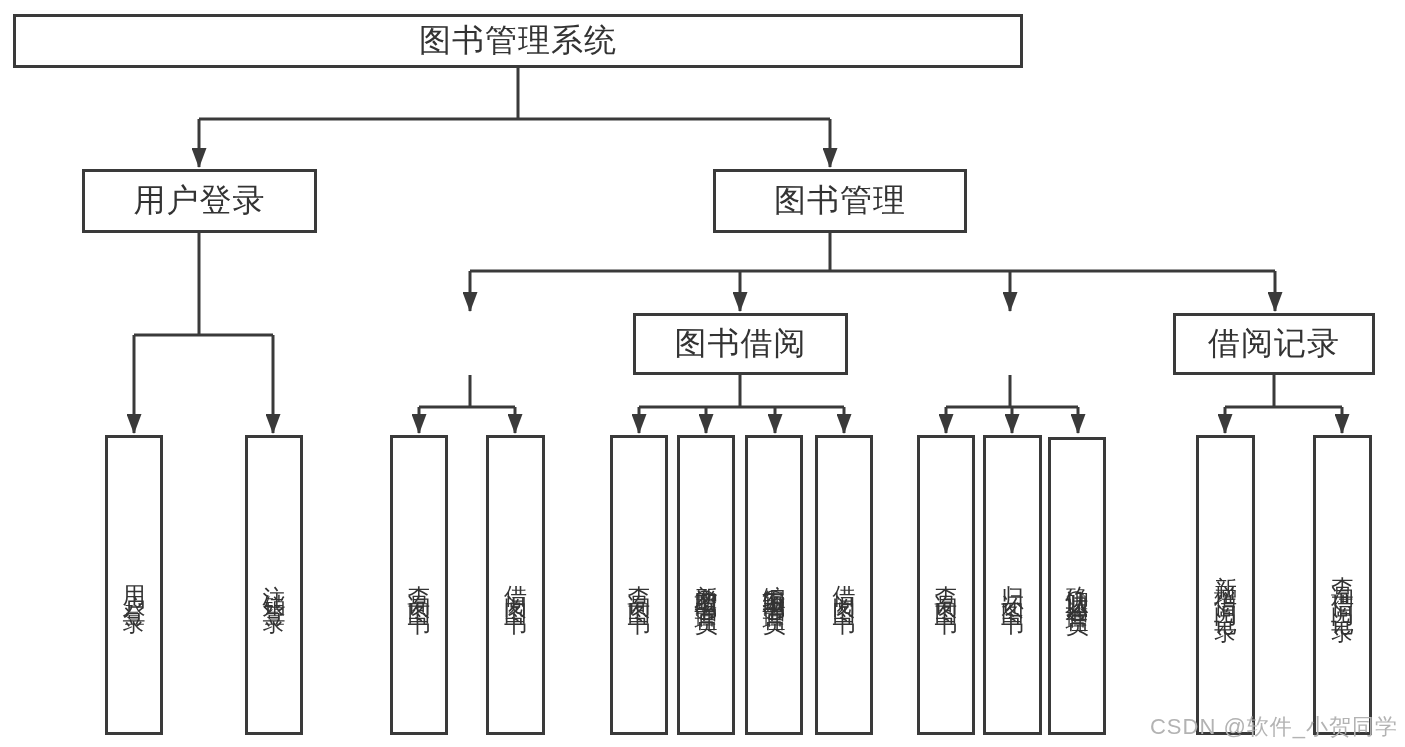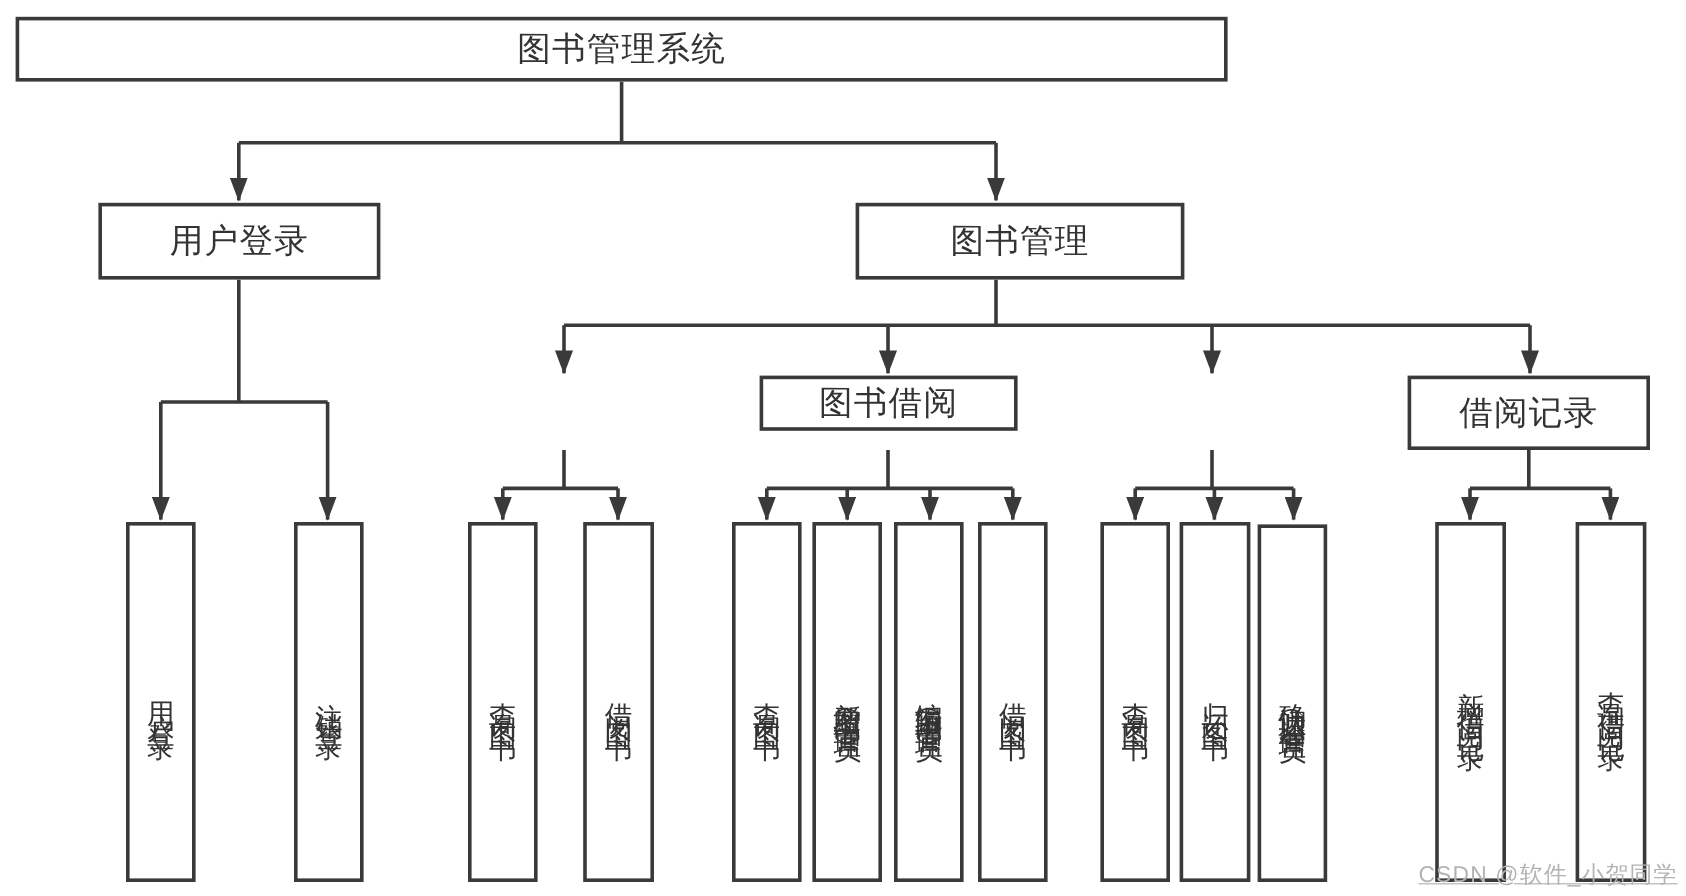--- a/index.html
+++ b/index.html
@@ -6,35 +6,35 @@
   body{
     width:1405px;height:747px;background:#ffffff;
     font-family:"Liberation Sans","DejaVu Sans",sans-serif;
     position:relative;overflow:hidden;
   }
   .canvas{position:absolute;left:0;top:0;width:1405px;height:747px;}
   svg.connectors{position:absolute;left:0;top:0;width:1405px;height:747px;pointer-events:none;}
   .hbox{
     position:absolute;background:#ffffff;border:3px solid #3a3a3a;
     display:flex;align-items:center;justify-content:center;
-    font-size:28px;color:#333333;letter-spacing:1px;box-sizing:border-box;text-align:center;
+    font-size:32px;color:#333333;letter-spacing:1px;box-sizing:border-box;text-align:center;
   }
   .vbox{
     position:absolute;background:#ffffff;border:3px solid #3a3a3a;
     display:flex;align-items:center;justify-content:center;box-sizing:border-box;
   }
   .vtext{
     writing-mode:vertical-rl;text-orientation:mixed;
     font-size:23px;color:#333333;letter-spacing:9px;line-height:1;
     white-space:nowrap;
   }
   .vtext.long{letter-spacing:4px;}
   .watermark{
     position:absolute;right:7px;bottom:5px;
-    font-size:19px;color:#b3b3b3;letter-spacing:1px;text-decoration:underline;
+    font-size:22px;color:#b3b3b3;letter-spacing:1px;
   }
 </style>
 </head>
 <body>
 
 <div class="canvas">
 
   <svg class="connectors" viewBox="0 0 1405 747" xmlns="http://www.w3.org/2000/svg">
     <defs>
       <marker id="arrow" markerUnits="userSpaceOnUse" markerWidth="20" markerHeight="15" refX="19" refY="7.5" orient="auto">
@@ -78,25 +78,25 @@
     </g>
   </svg>
 
   <div class="hbox" style="left:13px;top:14px;width:1010px;height:54px;">
     <span>图书管理系统</span>
   </div>
 
   <div class="hbox" style="left:82px;top:169px;width:235px;height:64px;">
     <span>用户登录</span>
   </div>
-  <div class="hbox" style="left:713px;top:169px;width:274px;height:64px;">
+  <div class="hbox" style="left:713px;top:169px;width:254px;height:64px;">
     <span>图书管理</span>
   </div>
 
-  <div class="hbox" style="left:633px;top:313px;width:215px;height:46px;">
+  <div class="hbox" style="left:633px;top:313px;width:215px;height:62px;">
     <span>图书借阅</span>
   </div>
   <div class="hbox" style="left:1173px;top:313px;width:202px;height:62px;">
     <span>借阅记录</span>
   </div>
 
   <div class="vbox" style="left:105px;top:435px;width:58px;height:300px;">
     <span class="vtext">用户登录</span>
   </div>
   <div class="vbox" style="left:245px;top:435px;width:58px;height:300px;">

